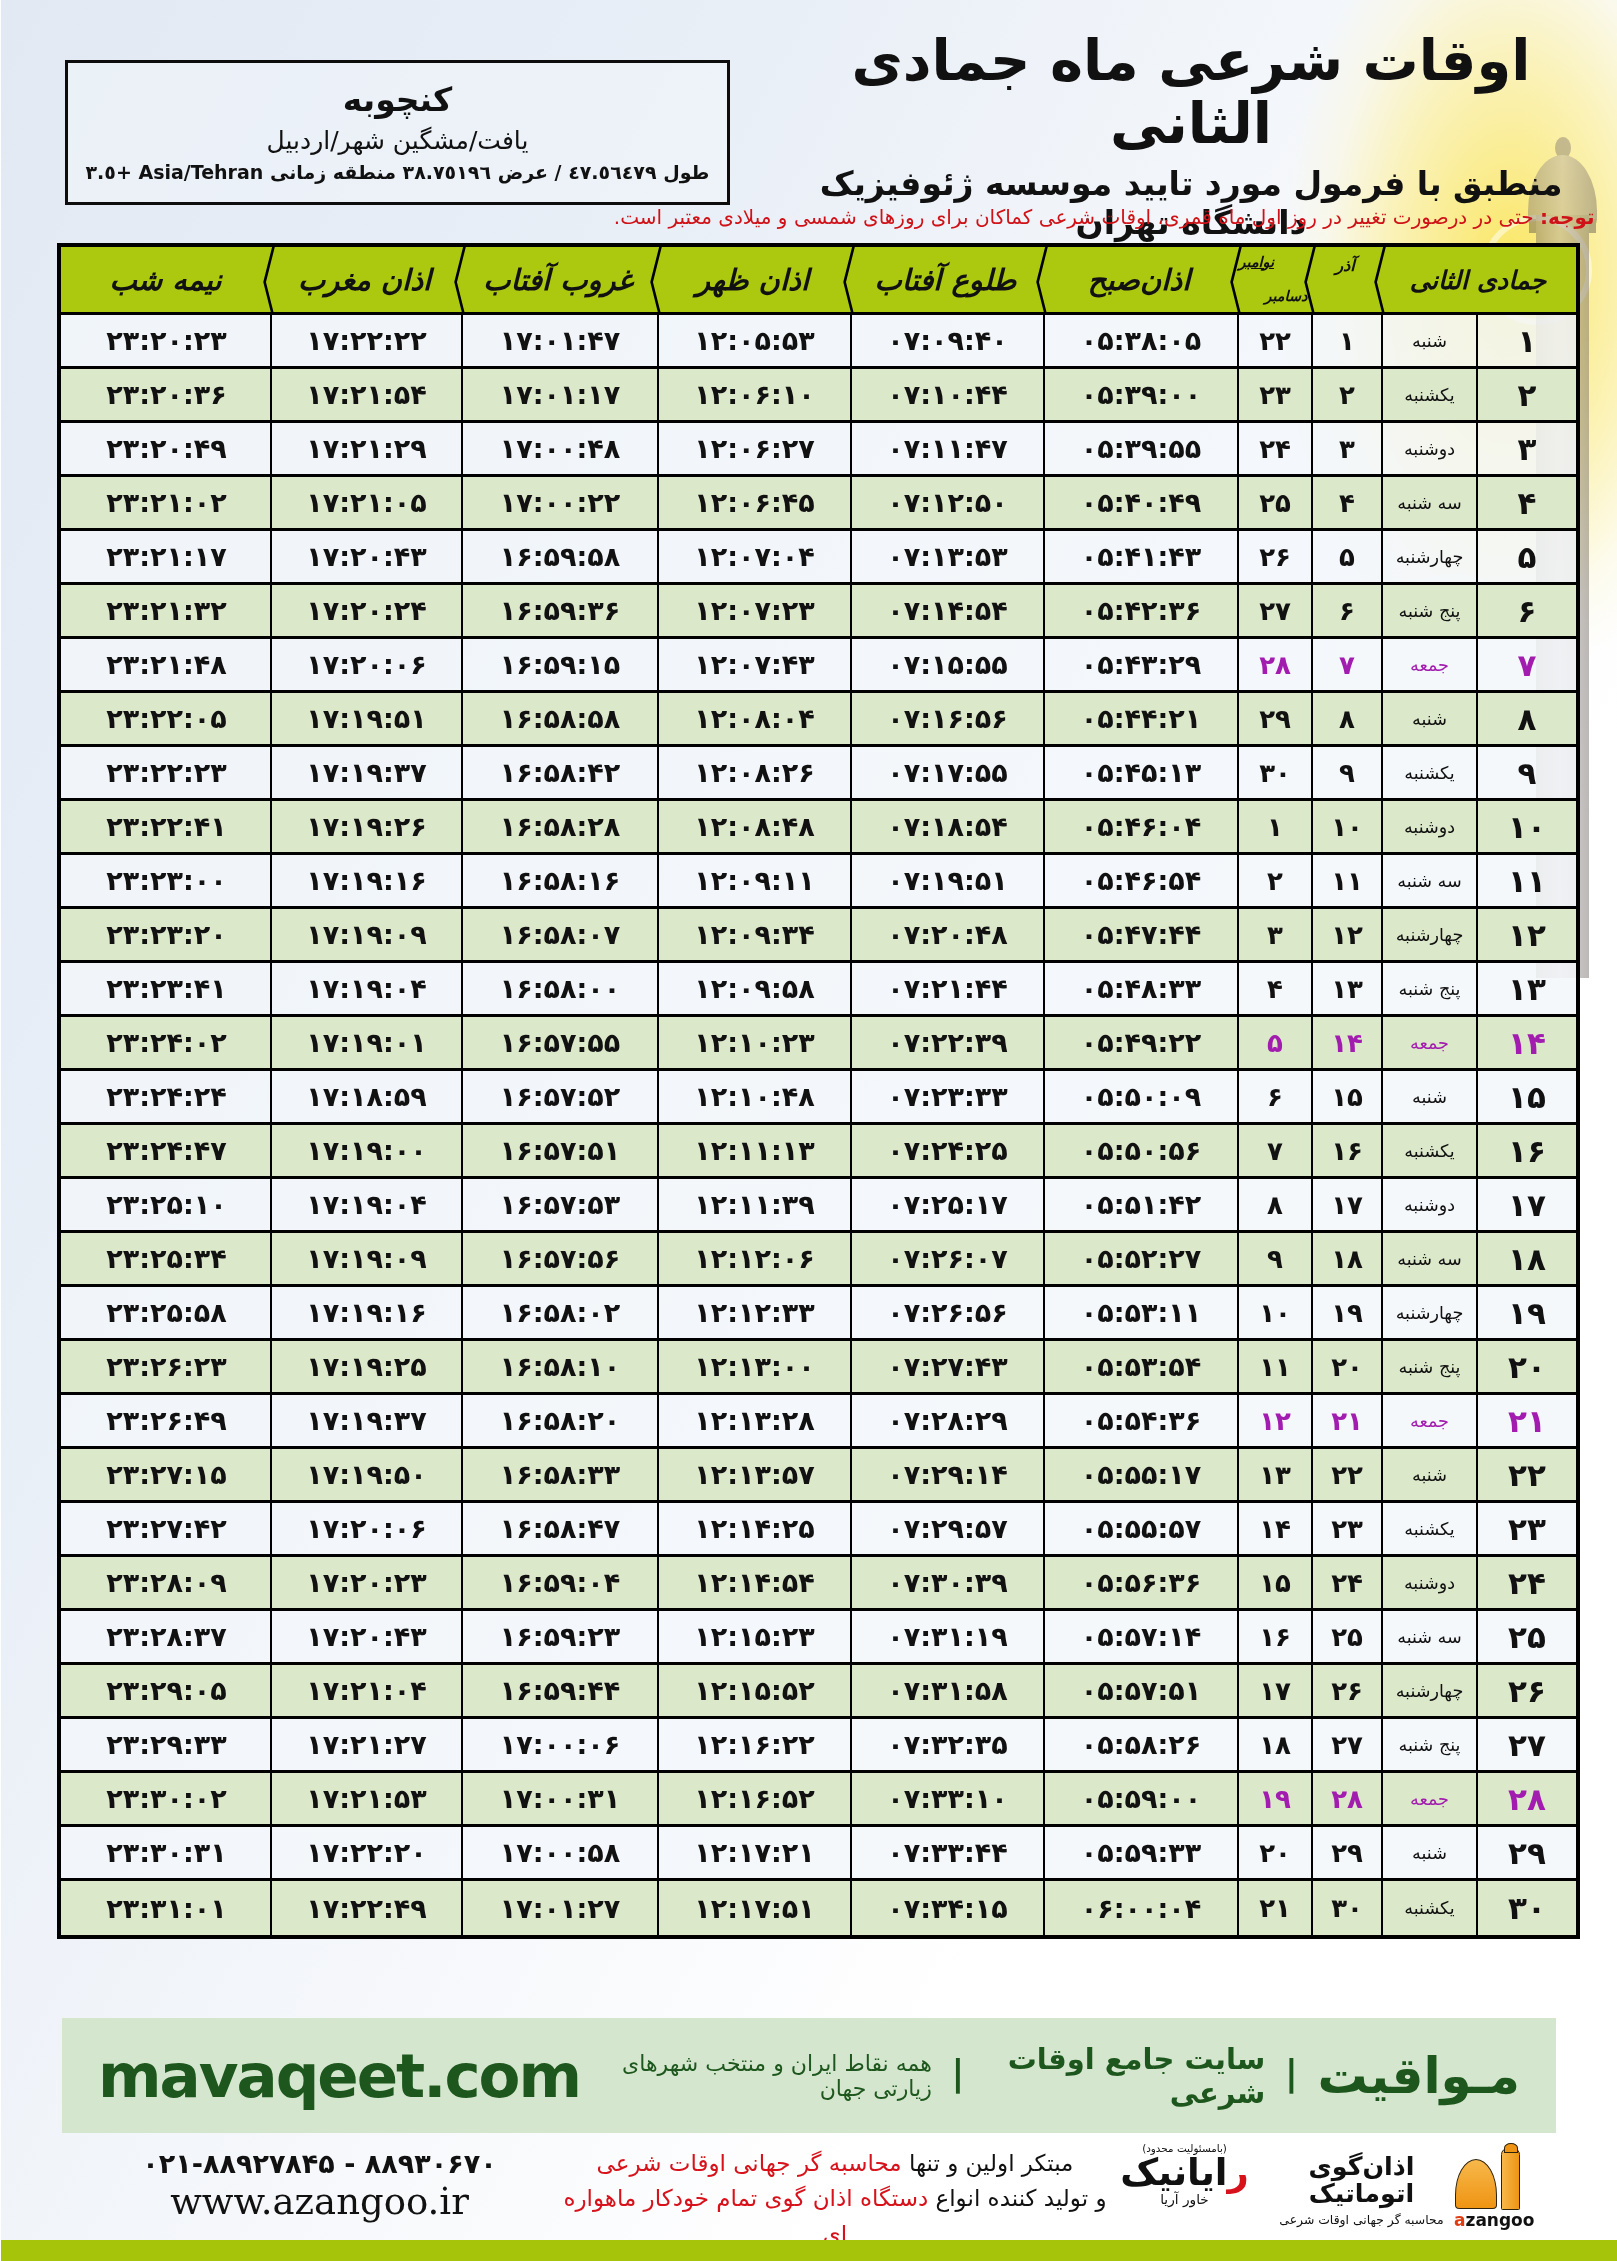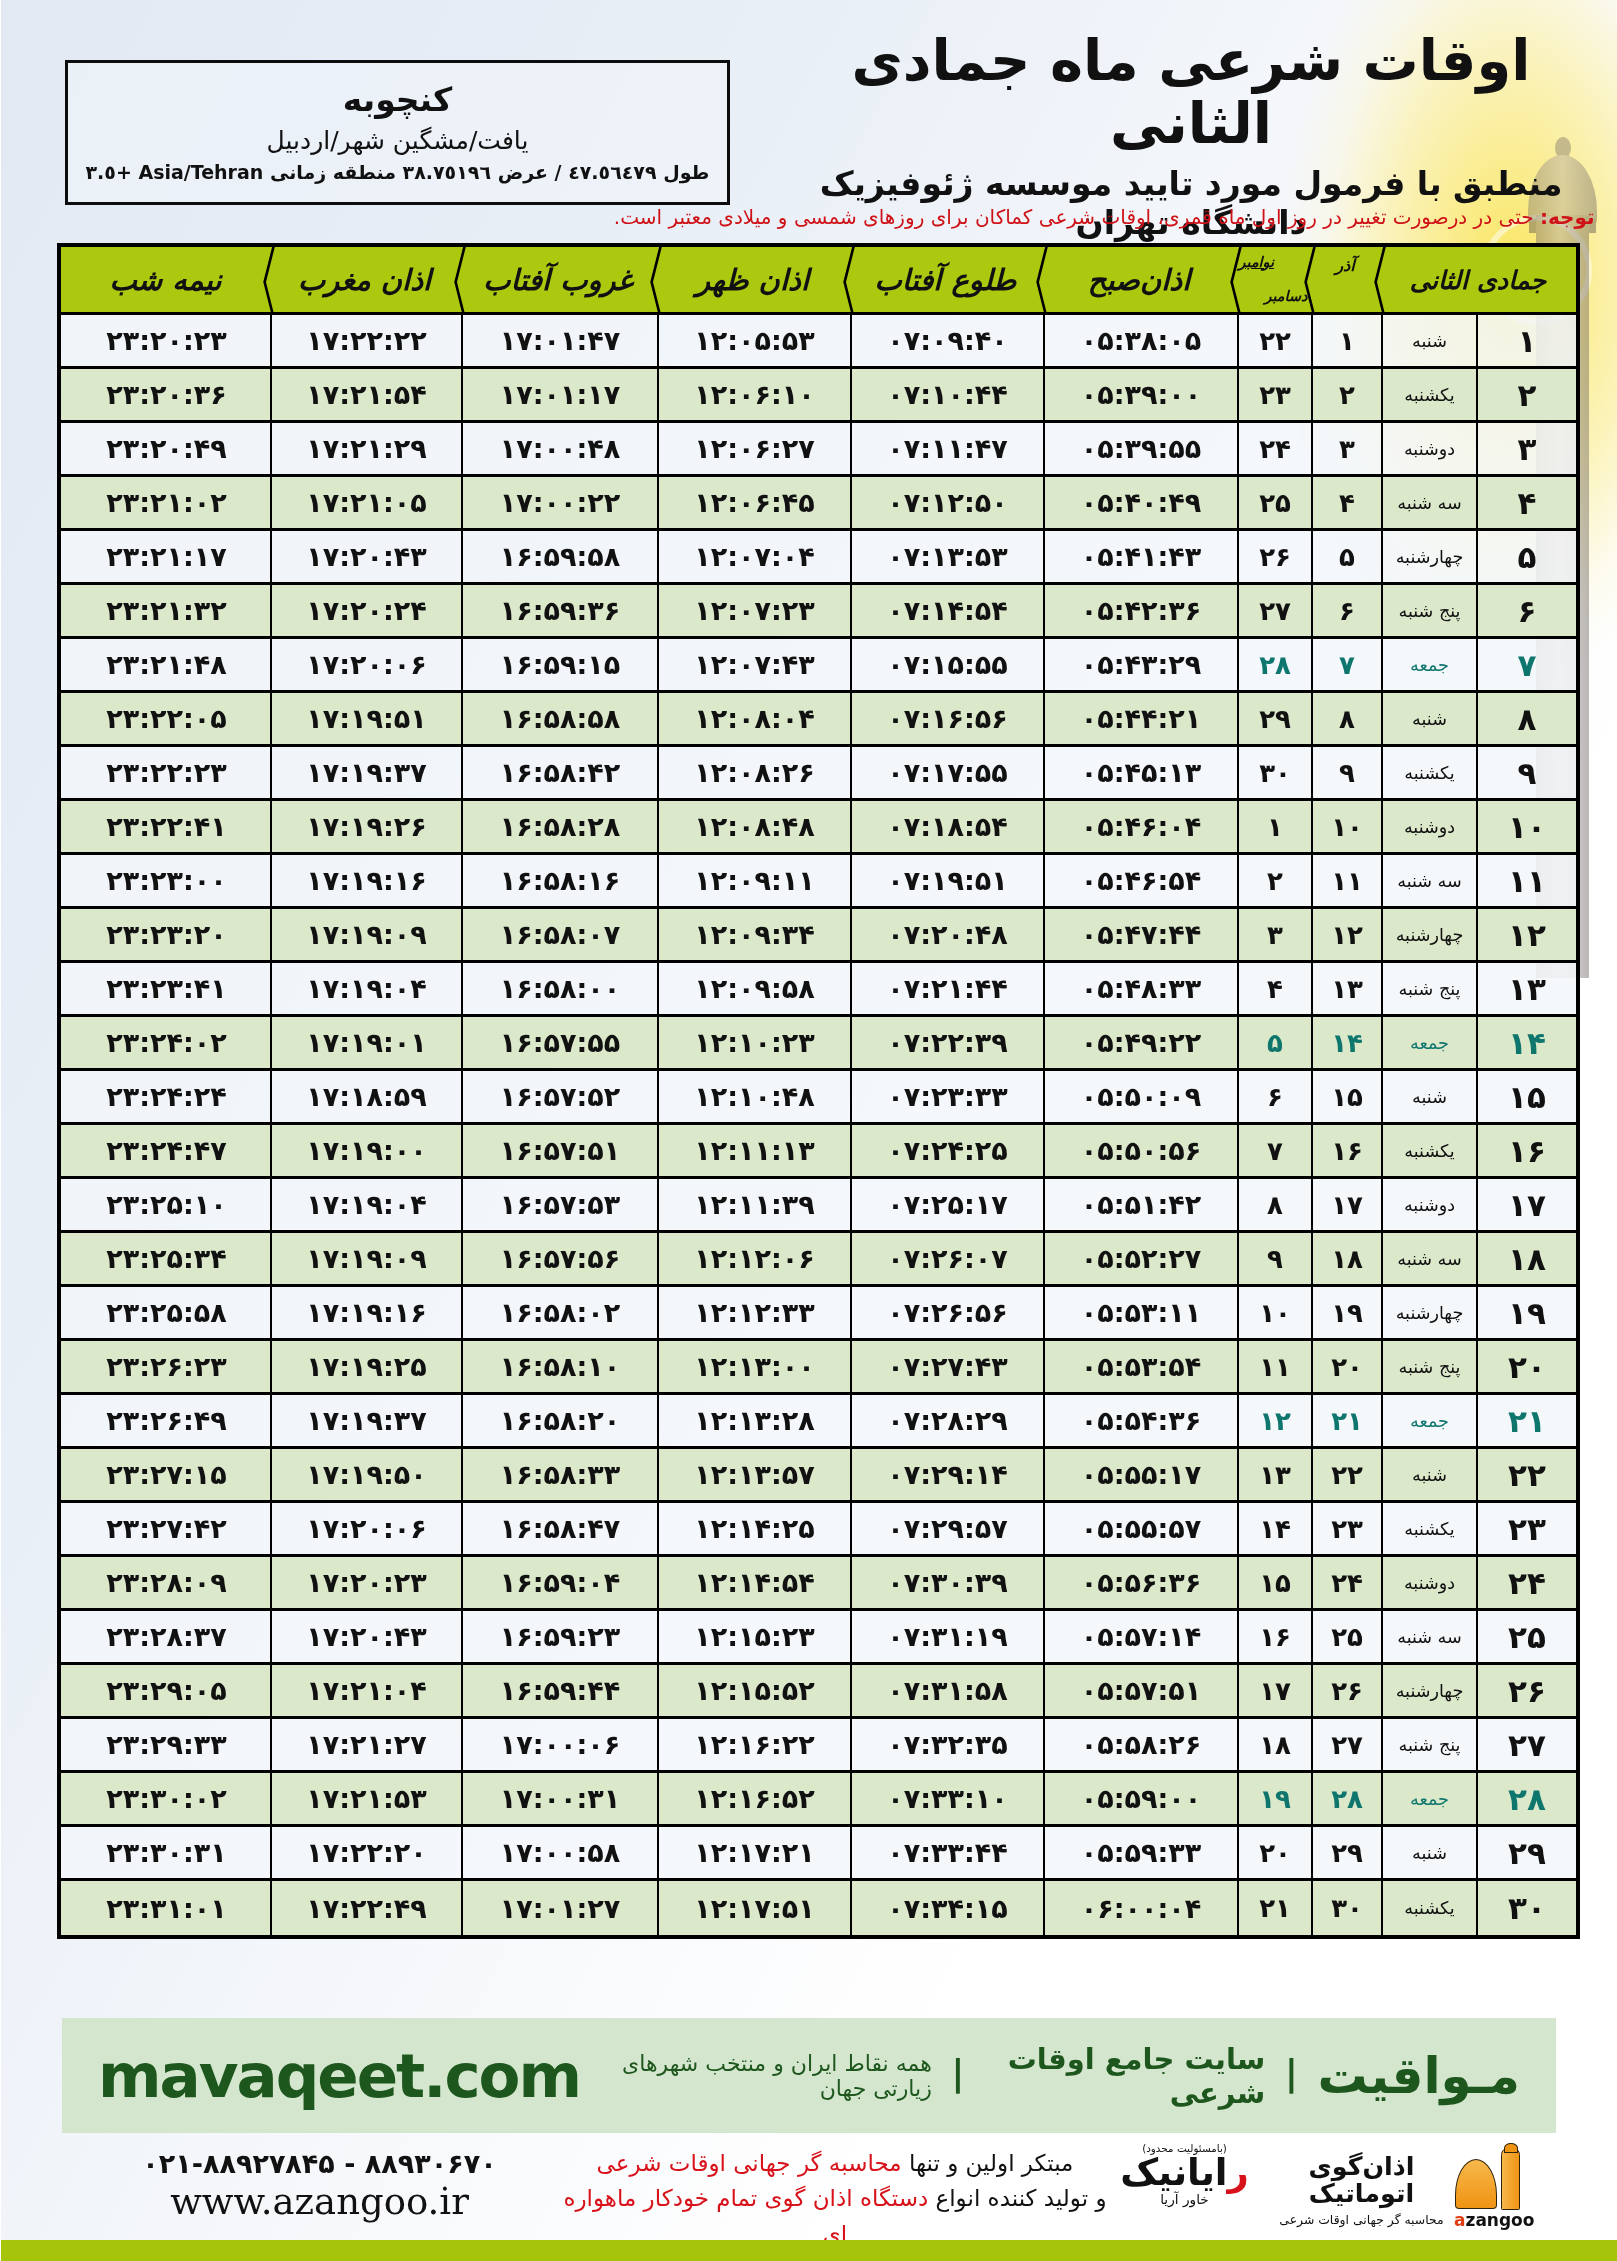--- a/index.html
+++ b/index.html
@@ -51,21 +51,21 @@
   .tbody .trow{display:grid;grid-template-columns:100px 95px 70px 74px 194px 193px 193px 196px 191px 207px;height:54px;border-bottom:3.9px solid #000;box-sizing:border-box;direction:rtl;}
   .tbody .trow:last-child{border-bottom:none;}
   .trow.odd{background:rgba(243,246,250,.82);}
   .trow.even{background:#dce8ca;}
   .tcell{display:flex;align-items:center;justify-content:center;border-left:2px solid #000;box-sizing:border-box;overflow:hidden;}
   .tcell:last-child{border-left:none;border-radius:12px;}
   .c-time{direction:ltr;font-weight:bold;font-size:27px;letter-spacing:0.7px;}
   .c-jday{font-weight:bold;font-size:31px;}
   .c-num{font-weight:bold;font-size:26px;}
   .c-week{font-size:17.6px;}
-  .fr{color:#0f766e;text-align:center;}
+  .fr{color:#a21caf;text-align:center;}
   .trow.odd .c-jday{background:rgba(255,255,255,.06);}
   
   .mband{
     position:absolute;left:62px;right:62px;top:2018px;height:115px;z-index:2;background:#d4e6ce;color:#1e571d;
     display:flex;align-items:center;gap:19.6px;padding:0 36px;box-sizing:border-box;
   }
   .mb-brand{font-size:50px;font-weight:bold;text-align:right;}
   .mb-bar{font-size:35px;font-weight:bold;transform:translateY(-2.6px);}
   .mb-tag1{font-size:29px;font-weight:bold;}
   .mb-tag2{font-size:22px;}

